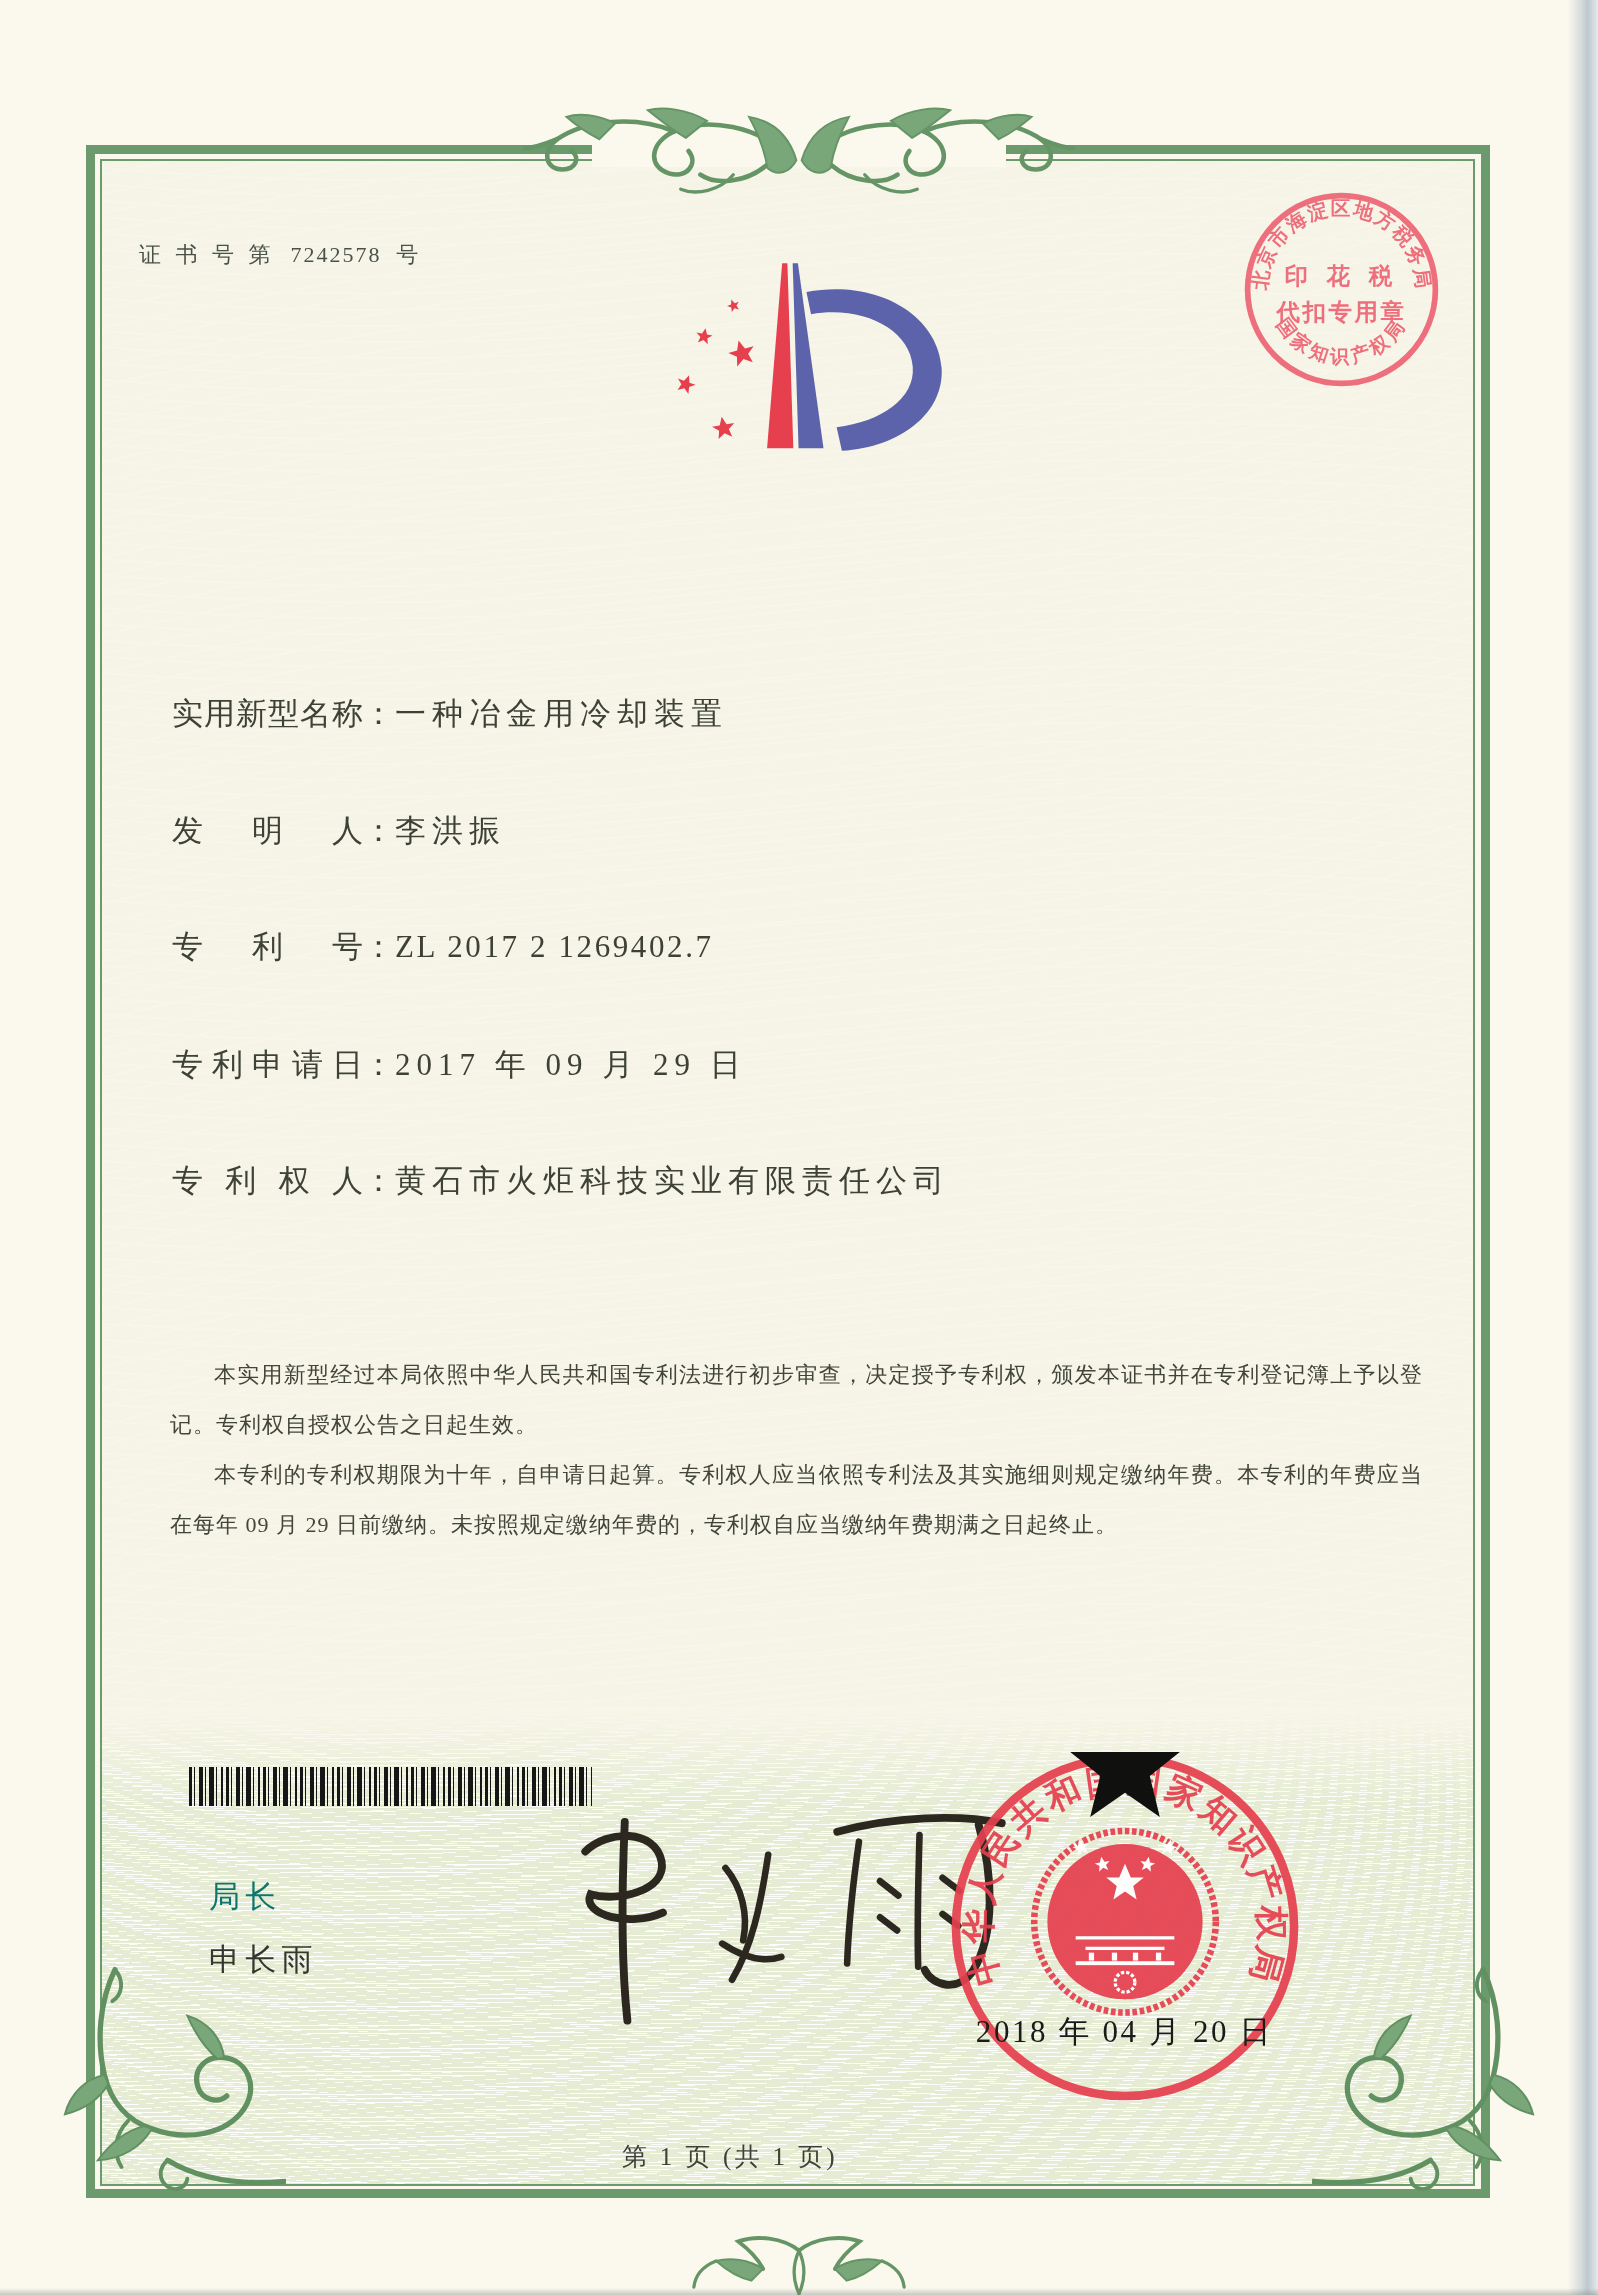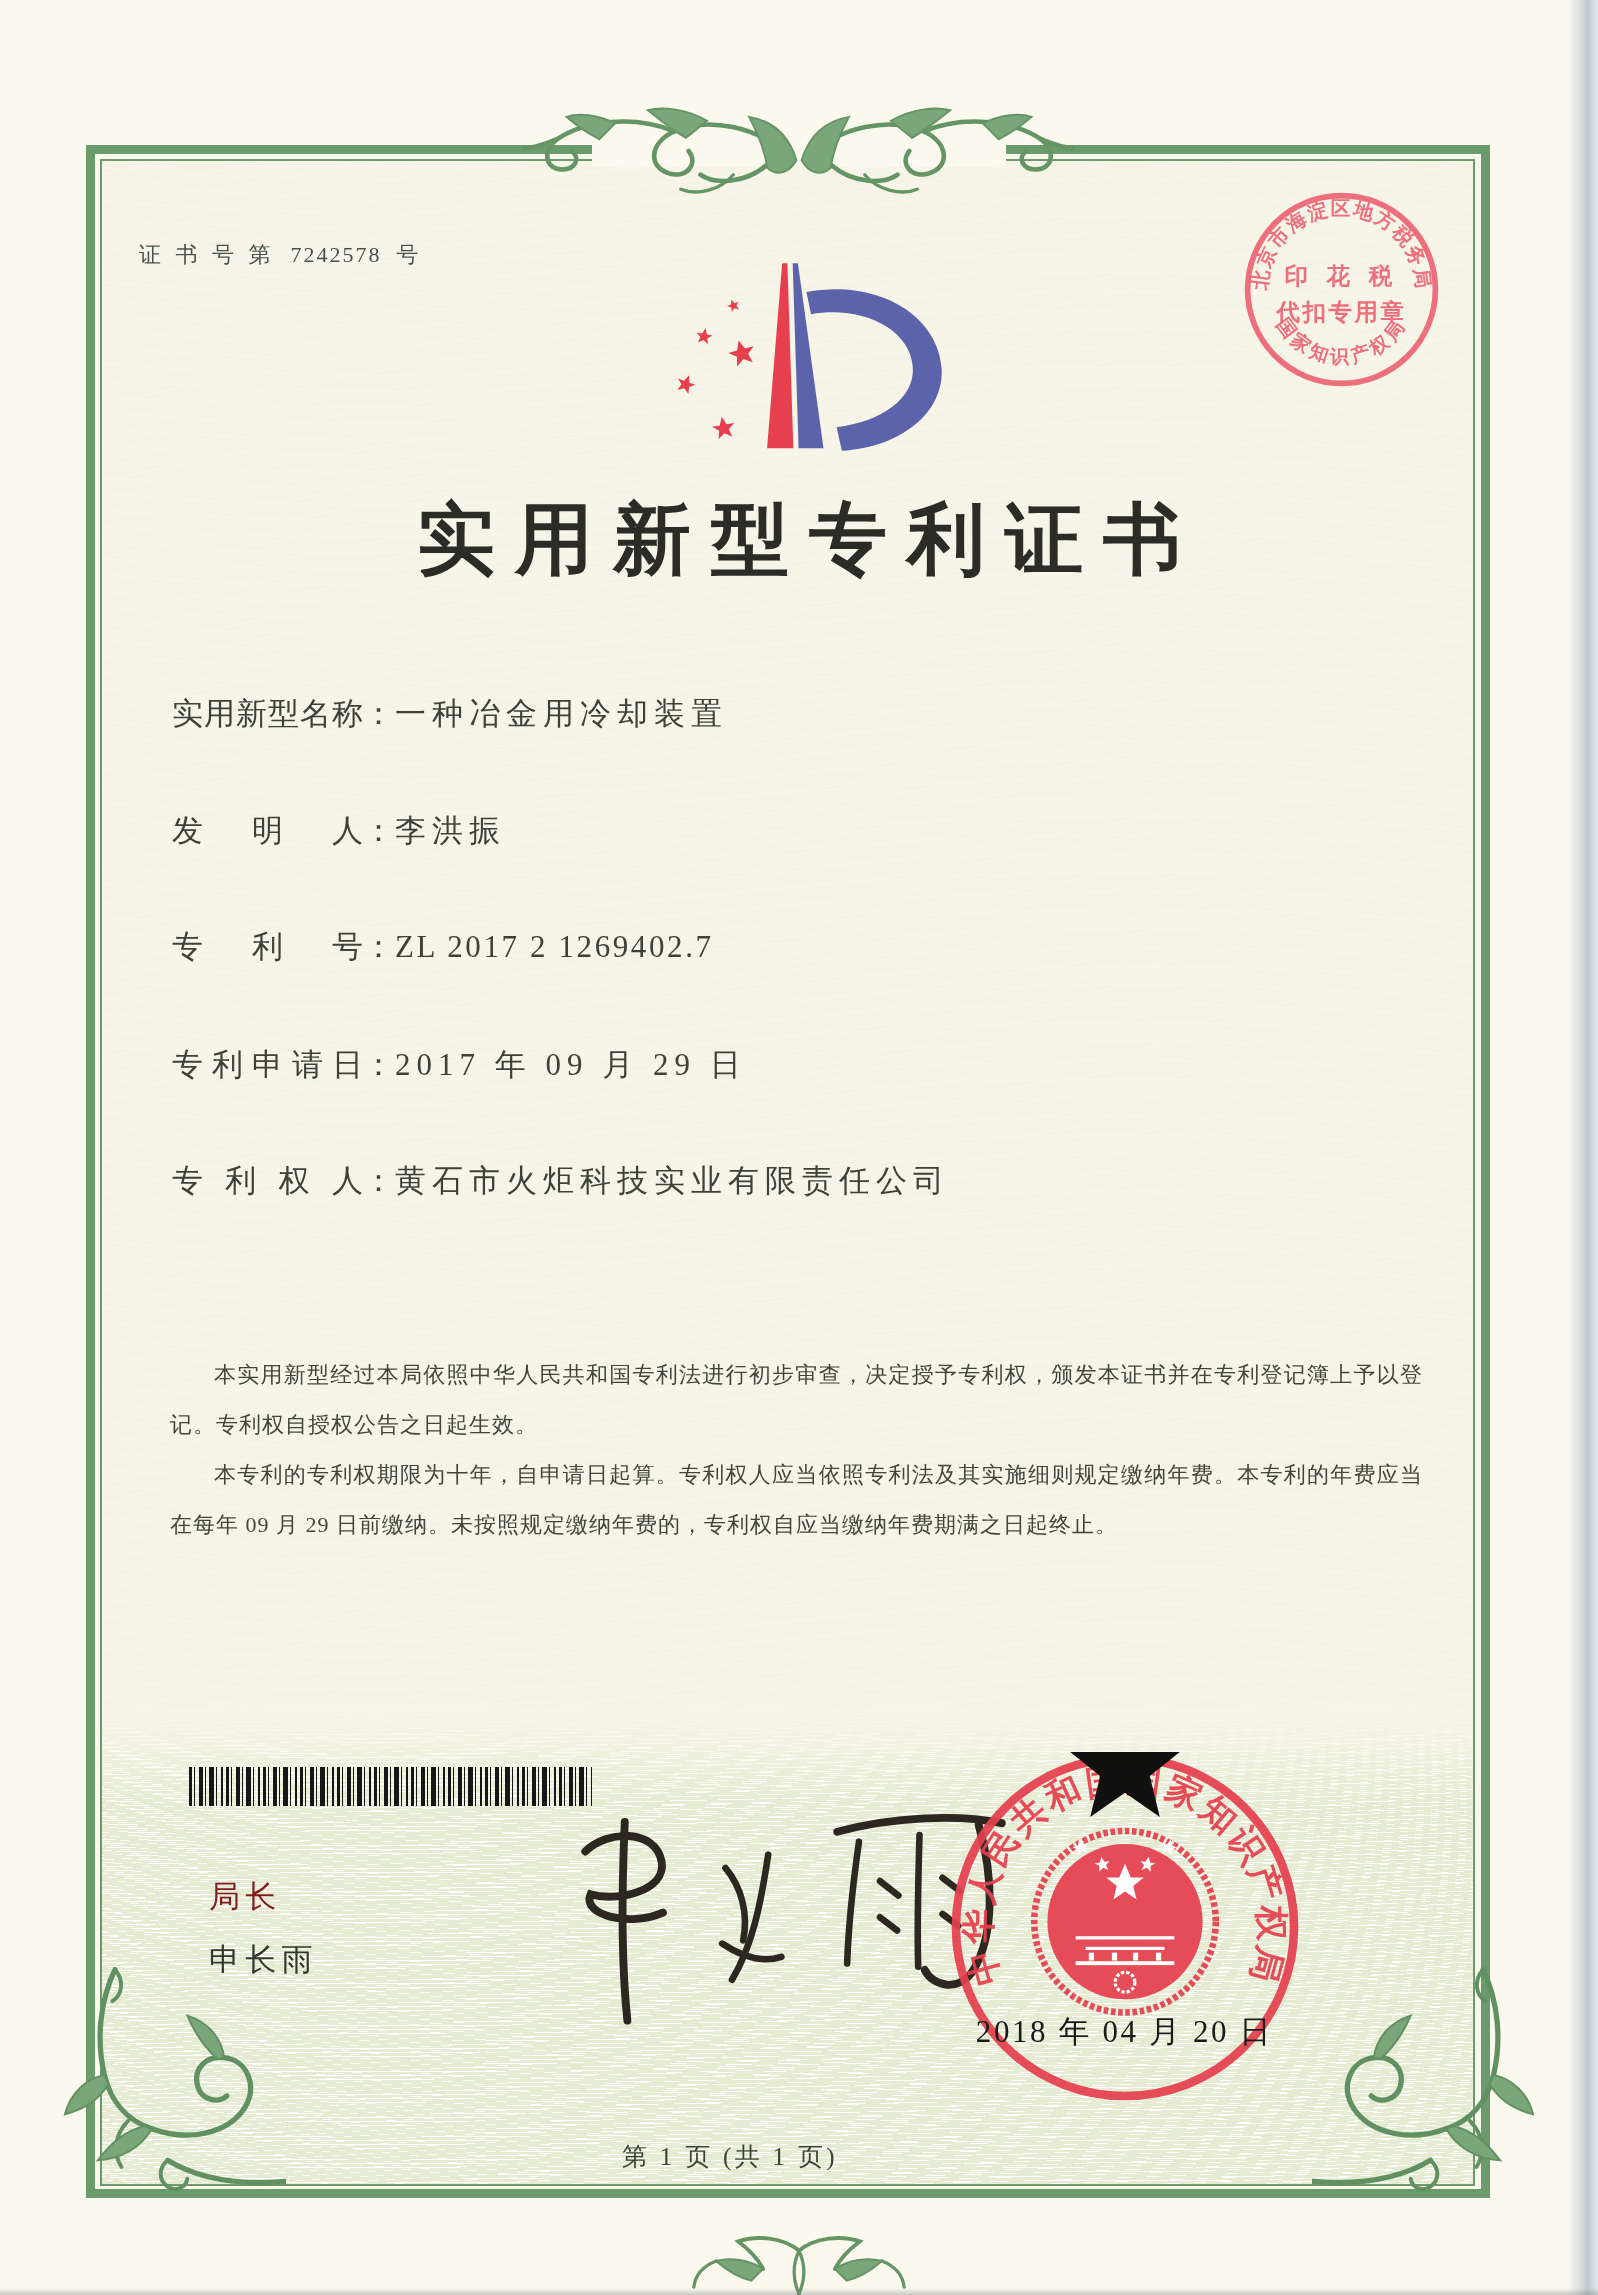--- a/index.html
+++ b/index.html
@@ -39,21 +39,21 @@
   .cert-no .num{letter-spacing:2px;margin-right:9.2px;}
   .title{position:absolute;left:0;width:100%;top:488px;text-align:center;
     font-size:78px;font-weight:700;letter-spacing:20px;text-indent:20px;color:#2a2c25;}
   .field{position:absolute;left:172px;font-size:31px;color:#3d4136;white-space:nowrap;line-height:1.2;}
   .f-label{display:inline-block;width:191px;text-align:justify;text-align-last:justify;vertical-align:baseline;}
   .f-colon{display:inline-block;width:32px;}
   .f-value{letter-spacing:6px;}
   .paras{position:absolute;left:170px;top:1350px;width:1253px;
     font-size:22px;line-height:50px;color:#42463a;text-align:justify;letter-spacing:1px;}
   .paras p{margin:0;text-indent:2em;}
-  .director-title{position:absolute;left:209px;top:1876px;font-size:31px;letter-spacing:5.3px;color:#7f1d1d;}
+  .director-title{position:absolute;left:209px;top:1876px;font-size:31px;letter-spacing:5.3px;color:#0f766e;}
   .director-name{position:absolute;left:209px;top:1939px;font-size:31px;letter-spacing:5.3px;color:#33372d;}
   .seal-date{position:absolute;left:960px;top:2011px;width:329px;text-align:center;
     font-size:31px;letter-spacing:2.6px;color:#1a1a17;}
   .footer{position:absolute;left:622px;top:2117px;font-size:25px;letter-spacing:3.3px;color:#3c4036;margin-top:23px;}
   
   .barcode{position:absolute;left:189px;top:1767px;width:403px;height:39px;
     background:repeating-linear-gradient(90deg,
       #161616 0 2.6px, rgba(0,0,0,0) 2.6px 4.6px,
       #161616 4.6px 6px, rgba(0,0,0,0) 6px 10px,
       #161616 10px 14px, rgba(0,0,0,0) 14px 16px,
@@ -141,21 +141,20 @@
     <use href="#st" transform="translate(125,85) rotate(-20) scale(1.0)"></use>
     <use href="#st" transform="translate(80,132) rotate(10) scale(1.3)"></use>
     <use href="#st" transform="translate(138,158) rotate(-15) scale(2.1)"></use>
     <use href="#st" transform="translate(52,205) rotate(20) scale(1.5)"></use>
     <use href="#st" transform="translate(110,272) rotate(-10) scale(1.8)"></use>
     <path d="M199 20 L207 20 L216 302 L176 302 Z" fill="#e6404f"></path>
     <path d="M215 20 L223 20 L262 302 L224 302 Z" fill="#5d63aa"></path>
     <path d="M236 64 C340 44 436 96 442 180 C446 248 380 300 290 306 L282 270 C350 262 402 226 398 178 C394 120 320 84 243 98 Z" fill="#5d63aa"></path>
   </svg>
 
-  <div class="title">实用新型专利证书</div>
 
   <div class="field" style="top:695px;">
     <span class="f-label">实用新型名称</span><span class="f-colon">：</span><span class="f-value">一种冶金用冷却装置</span>
   </div>
   <div class="field" style="top:812px;">
     <span class="f-label">发明人</span><span class="f-colon">：</span><span class="f-value">李洪振</span>
   </div>
   <div class="field" style="top:928px;">
     <span class="f-label">专利号</span><span class="f-colon">：</span><span class="f-value" style="letter-spacing:2.6px;">ZL 2017 2 1269402.7</span>
   </div>

